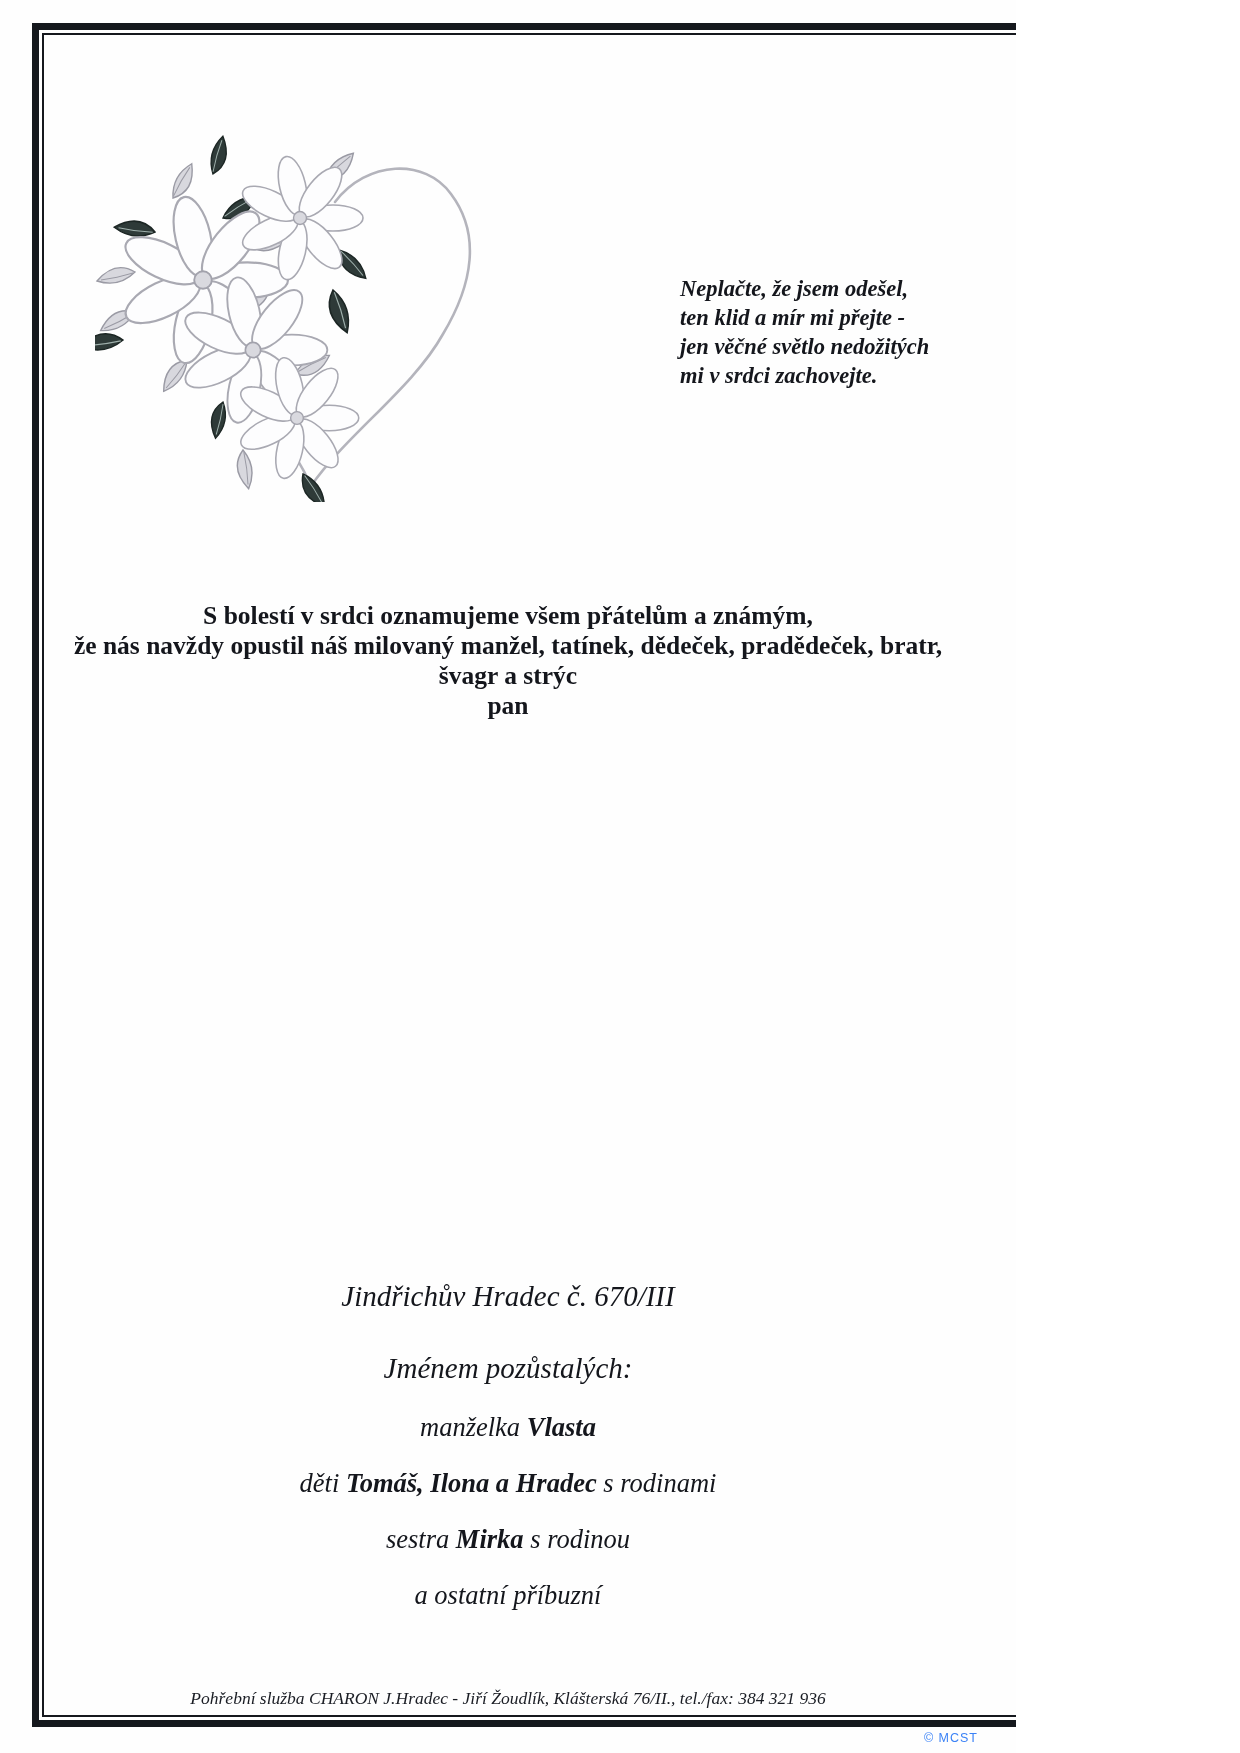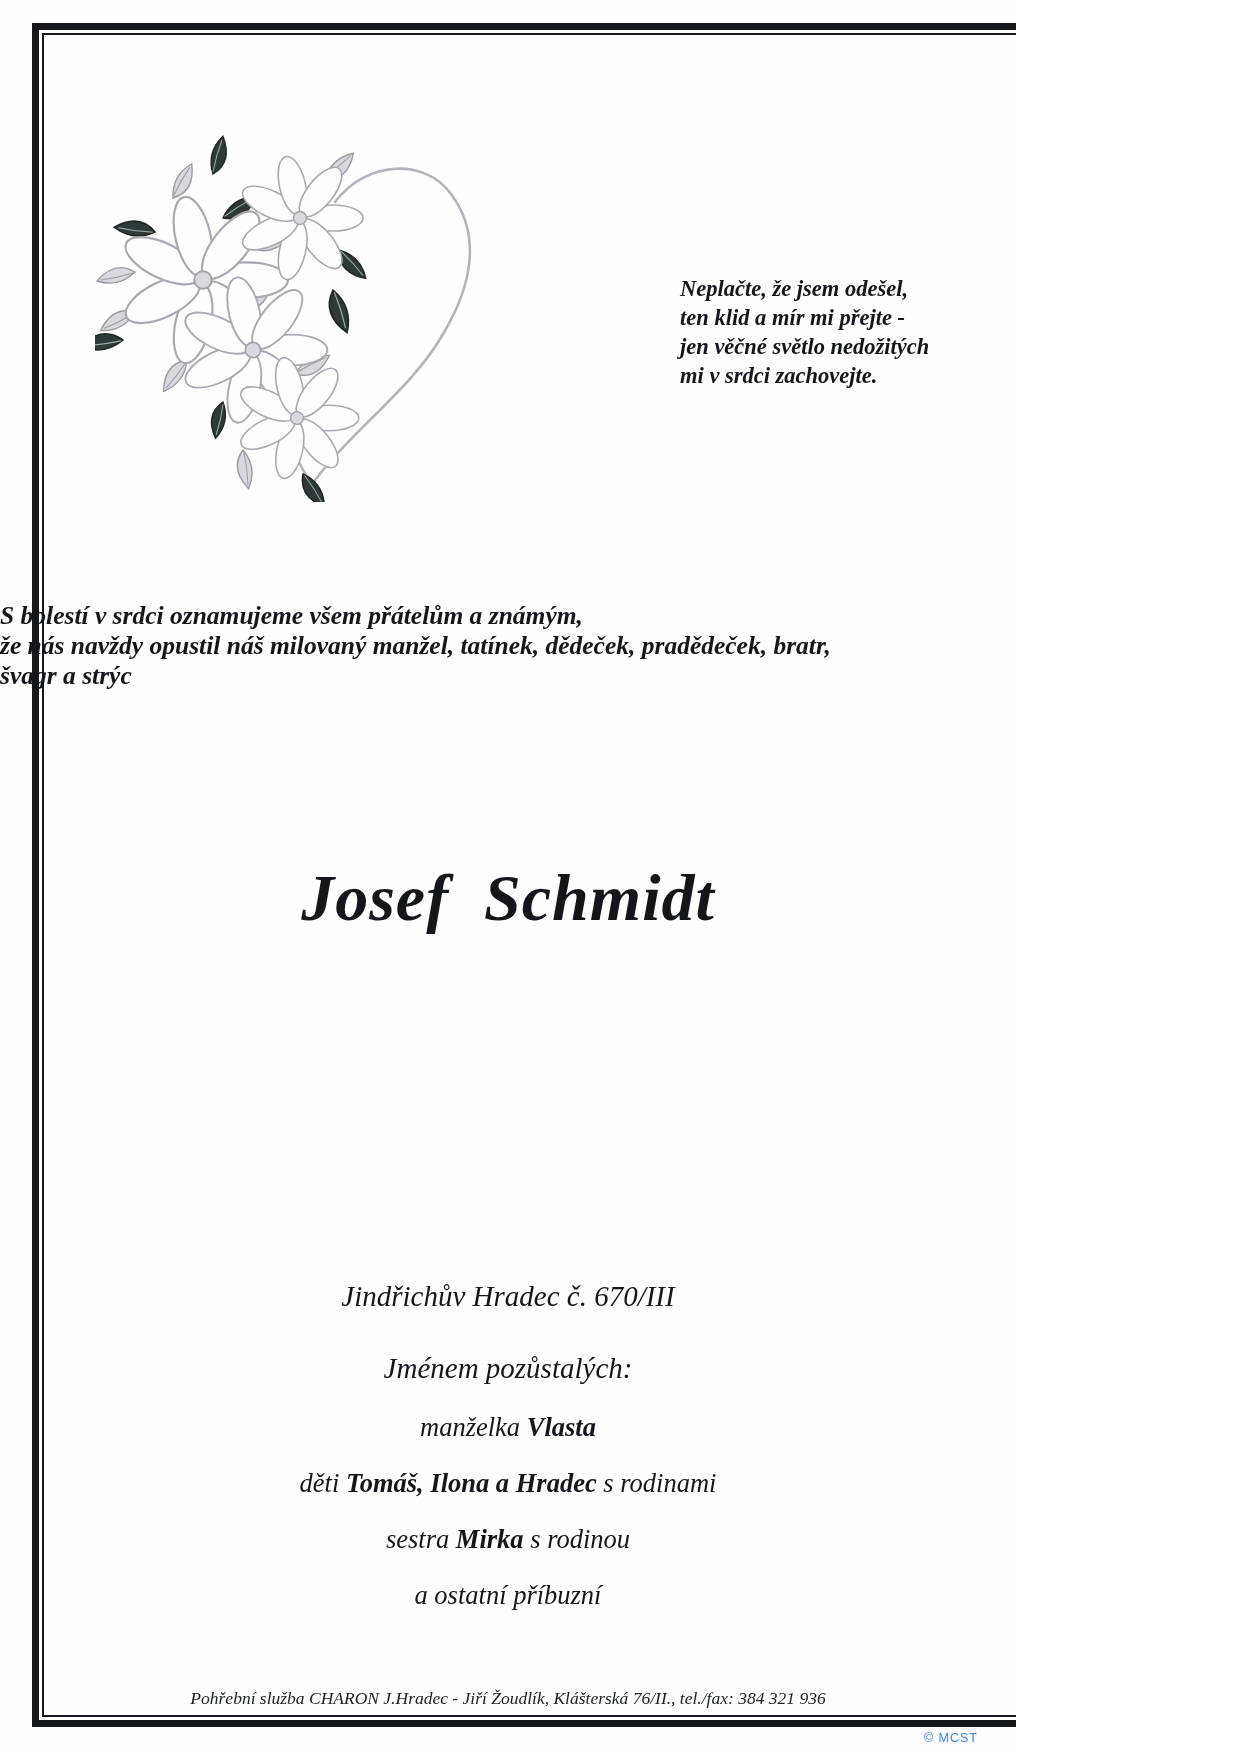--- a/index.html
+++ b/index.html
@@ -27,21 +27,21 @@
   .decoration { position:absolute; left:95px; top:122px; width:400px; height:380px; }
 
   .poem {
     position:absolute; left:680px; top:274px;
     font-style:italic; font-weight:bold;
     font-size:22.5px; line-height:29px;
     text-align:left;
   }
   .announce {
     position:absolute; top:601px; left:0; right:0;
-    text-align:left; font-style:italic; font-weight:bold;
+    text-align:center; font-weight:bold;
     font-size:25.5px; line-height:30px;
   }
   .name {
     position:absolute; top:858px; left:0; right:0;
     text-align:center; font-style:italic; font-weight:bold;
     font-size:66px; line-height:1.2;
     white-space:pre;
     letter-spacing:1px;
   }
   .died {
@@ -141,23 +141,23 @@
     <div>Neplačte, že jsem odešel,</div>
     <div>ten klid a mír mi přejte -</div>
     <div>jen věčné světlo nedožitých</div>
     <div>mi v srdci zachovejte.</div>
   </div>
 
   <div class="announce">
     <div>S bolestí v srdci oznamujeme všem přátelům a známým,</div>
     <div>že nás navždy opustil náš milovaný manžel, tatínek, dědeček, pradědeček, bratr,</div>
     <div>švagr a strýc</div>
+    <div>pan</div>
   </div>
 
-  <div class="name">Josef  Schmidt</div>
 
 
 
   <div class="address">Jindřichův Hradec č. 670/III</div>
 
   <div class="surv-heading">Jménem pozůstalých:</div>
 
   <div class="surv-line" style="top:1412px">
     <span>manželka </span><span class="bd">Vlasta</span><span></span>
   </div>

